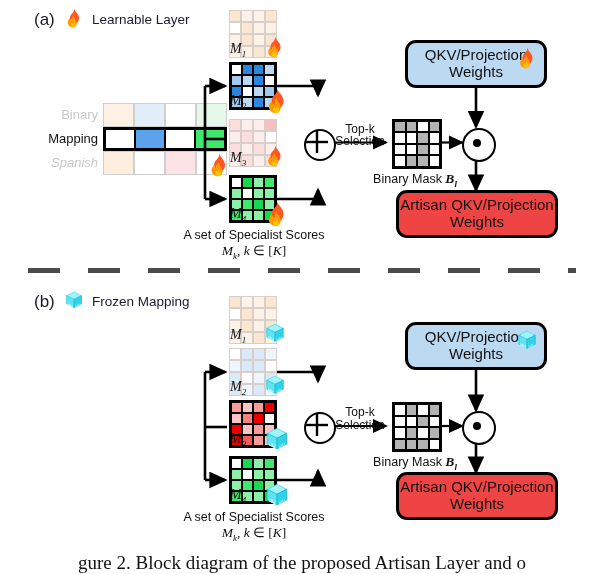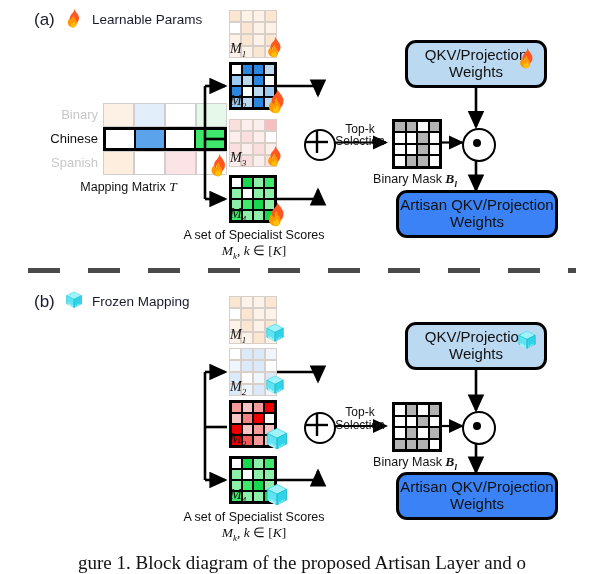--- a/index.html
+++ b/index.html
@@ -42,21 +42,21 @@
   .mlabel sub{font-size:9px;font-style:italic;}
 
   .caption{position:absolute;font-size:12.5px;color:#111;text-align:center;white-space:nowrap;}
   .mathser{font-family:"Liberation Serif",serif;font-style:italic;font-size:13.5px;}
 
   
   .rbox{position:absolute;box-sizing:border-box;border:3px solid #000;
         border-radius:11px;display:flex;align-items:center;justify-content:center;
         text-align:center;font-size:15px;line-height:1.12;}
   .rbox.blue{background:#bcd9f2;}
-  .rbox.pink{background:#3b82f6;}
+  .rbox.pink{background:#ef4444;}
 
   
   .circ{position:absolute;border-radius:50%;border:2.6px solid #000;background:#fff;}
   svg.arrows{position:absolute;left:0;top:0;overflow:visible;}
 
   .topk{position:absolute;font-size:12px;line-height:1.05;text-align:center;white-space:nowrap;}
 
   
   #divider{position:absolute;left:28px;top:268px;width:548px;height:5px;
            background:repeating-linear-gradient(to right,#4a4a4a 0 32px,transparent 32px 60px);}
@@ -70,50 +70,49 @@
 
 <div class="panel" id="panel-a">
     <div class="panel-tag abs" style="left: 34px; top: 10px;">(a)</div>
     <span class="emoji" style="width: 20px; height: 20px; display: inline-block; position: absolute; left: 64px; top: 8px;">
       <svg class="fire-svg" width="20" height="20" viewBox="0 0 32 32">
         <path d="M16 1c1 6-4 7-6 12-1.6 4 .4 8 3 9-1.5-2.6-1-5 1-7 .4 3 3 4 3 7 0 2-1 3-2 4 6-.5 9-5 9-10 0-6-5-9-8-15z" fill="#ff5722"></path>
         <path d="M15 31c-5 0-9-3.5-9-8 0-3 2-5 3.5-7 .2 2.4 1.5 3.5 3 4.2-.6-3.6 1.2-6.6 3.5-8.2-.5 4 2 5.5 3.4 8 .8 1.4 1.1 2.6 1.1 4 0 4-2.8 7-5.5 7z" fill="#ff9800"></path>
         <path d="M15.5 31c-2.5 0-4.5-1.8-4.5-4 0-1.8 1.2-2.8 2-4 .2 1.6 1 2.2 1.8 2.6-.4-2 .7-3.6 2-4.6-.3 2.4 1 3.2 1.6 4.6.3.7.4 1.2.4 1.8 0 2-1.6 3.6-3.3 3.6z" fill="#ffc107"></path>
       </svg>
     </span>
-    <div class="legend-label abs" style="left: 92px; top: 12px;">Learnable Params</div>
+    <div class="legend-label abs" style="left: 92px; top: 12px;">Learnable Layer</div>
     <div class="lang dim" style="left: 28px; top: 107px; width: 70px;">Binary</div>
     <div class="maprow" style="left: 103px; top: 103px; width: 124px; height: 24px; grid-template-columns: repeat(4, 1fr);">
       <div class="cell" style="background: rgb(253, 240, 228);"></div>
       <div class="cell" style="background: rgb(227, 238, 251);"></div>
       <div class="cell" style="background: rgb(255, 255, 255);"></div>
       <div class="cell" style="background: rgb(230, 248, 234);"></div>
     </div>
-    <div class="lang on" style="left: 28px; top: 131px; width: 70px;">Chinese</div>
+    <div class="lang on" style="left: 28px; top: 131px; width: 70px;">Mapping</div>
     <div class="maprow hl" style="left: 103px; top: 127px; width: 124px; height: 24px; grid-template-columns: repeat(4, 1fr);">
       <div class="cell" style="background: rgb(255, 255, 255);"></div>
       <div class="cell" style="background: rgb(91, 163, 234);"></div>
       <div class="cell" style="background: rgb(255, 255, 255);"></div>
       <div class="cell" style="background: rgb(62, 232, 107);"></div>
     </div>
-    <div class="lang dim" style="left: 28px; top: 155px; width: 70px;">Spanish</div>
+    <div class="lang dim" style="left: 28px; top: 155px; width: 70px; font-style: italic;">Spanish</div>
     <div class="maprow" style="left: 103px; top: 151px; width: 124px; height: 24px; grid-template-columns: repeat(4, 1fr);">
       <div class="cell" style="background: rgb(253, 238, 222);"></div>
       <div class="cell" style="background: rgb(255, 255, 255);"></div>
       <div class="cell" style="background: rgb(251, 227, 230);"></div>
       <div class="cell" style="background: rgb(255, 255, 255);"></div>
     </div>
     <span class="emoji" style="width: 24px; height: 24px; display: inline-block; position: absolute; left: 207px; top: 153px;">
       <svg class="fire-svg" width="24" height="24" viewBox="0 0 32 32">
         <path d="M16 1c1 6-4 7-6 12-1.6 4 .4 8 3 9-1.5-2.6-1-5 1-7 .4 3 3 4 3 7 0 2-1 3-2 4 6-.5 9-5 9-10 0-6-5-9-8-15z" fill="#ff5722"></path>
         <path d="M15 31c-5 0-9-3.5-9-8 0-3 2-5 3.5-7 .2 2.4 1.5 3.5 3 4.2-.6-3.6 1.2-6.6 3.5-8.2-.5 4 2 5.5 3.4 8 .8 1.4 1.1 2.6 1.1 4 0 4-2.8 7-5.5 7z" fill="#ff9800"></path>
         <path d="M15.5 31c-2.5 0-4.5-1.8-4.5-4 0-1.8 1.2-2.8 2-4 .2 1.6 1 2.2 1.8 2.6-.4-2 .7-3.6 2-4.6-.3 2.4 1 3.2 1.6 4.6.3.7.4 1.2.4 1.8 0 2-1.6 3.6-3.3 3.6z" fill="#ffc107"></path>
       </svg>
     </span>
-    <div class="caption" style="left: 30px; top: 179px; width: 197px;"><span>Mapping Matrix </span><span class="mathser">T</span></div>
     <div class="grid faded" style="left: 229px; top: 10px; width: 48px; height: 48px; grid-template-columns: repeat(4, 1fr); grid-template-rows: repeat(4, 1fr);">
       <div class="cell" style="background: rgb(251, 230, 210);"></div>
       <div class="cell" style="background: rgb(253, 242, 232);"></div>
       <div class="cell" style="background: rgb(253, 242, 232);"></div>
       <div class="cell" style="background: rgb(251, 230, 210);"></div>
       <div class="cell" style="background: rgb(255, 255, 255);"></div>
       <div class="cell" style="background: rgb(251, 230, 210);"></div>
       <div class="cell" style="background: rgb(253, 242, 232);"></div>
       <div class="cell" style="background: rgb(253, 242, 232);"></div>
       <div class="cell" style="background: rgb(253, 242, 232);"></div>
@@ -479,13 +478,13 @@
     </div>
     <div class="rbox pink" style="left: 396px; top: 190px; width: 162px; height: 48px;">
       <div>
         <div>Artisan QKV/Projection</div>
         <div>Weights</div>
       </div>
     </div>
   </div>
 
 <div id="divider"></div>
-<div id="fig-caption">gure 1. Block diagram of the proposed Artisan Layer and o</div>
+<div id="fig-caption">gure 2. Block diagram of the proposed Artisan Layer and o</div>
 
 </body></html>

